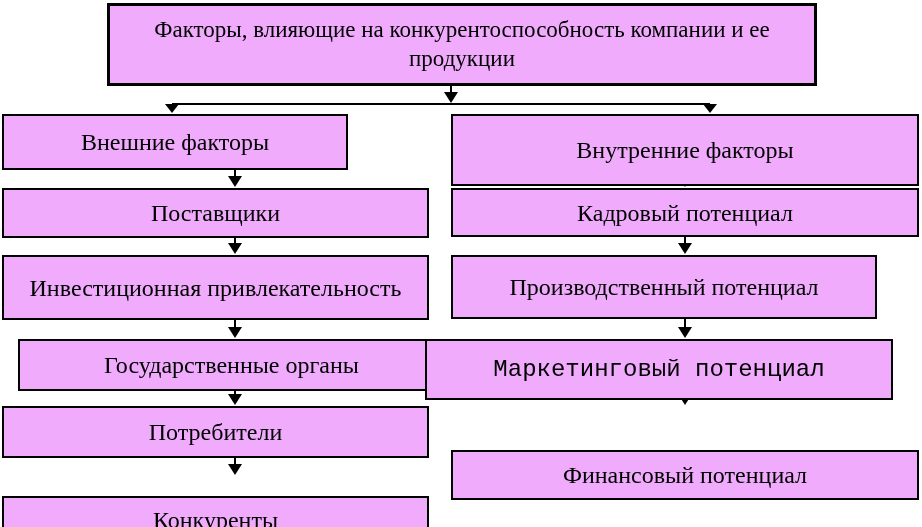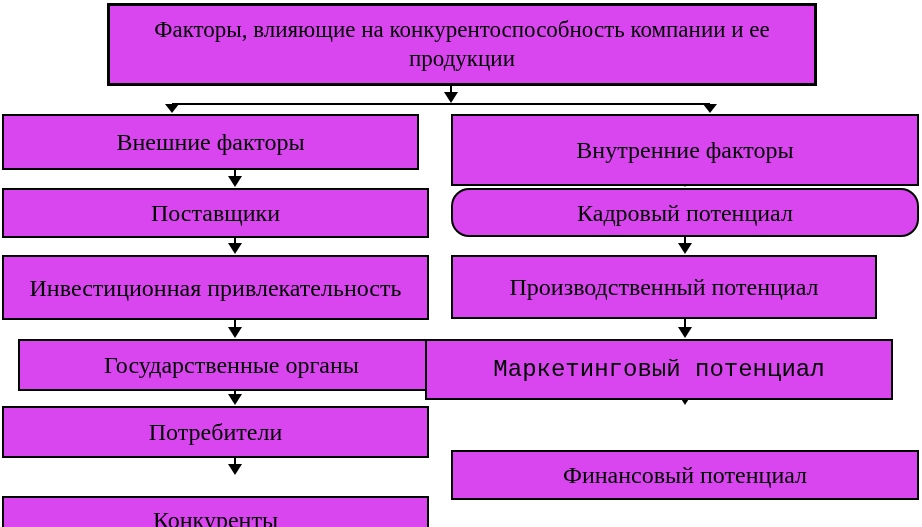--- a/index.html
+++ b/index.html
@@ -29,21 +29,21 @@
     stroke-width: 2;
   }
   .connectors polygon {
     fill: #000000;
     stroke: none;
   }
   .node {
     position: absolute;
     box-sizing: border-box;
     border: 2px solid #000000;
-    background: #d946ef;
+    background: #f0abfc;
     display: flex;
     align-items: center;
     justify-content: center;
     text-align: center;
     font-size: 24px;
     line-height: 1.25;
     padding: 2px 8px;
   }
   .node.root {
     border-width: 3px;
@@ -88,21 +88,21 @@
       <polygon points="678,327 692,327 685,338"></polygon>
       <line x1="685" y1="389" x2="685" y2="396"></line>
       <polygon points="678,394 692,394 685,405"></polygon>
     </g>
   </svg>
 
   <div class="node root" style="left:107px; top:3px; width:710px; height:83px;">
     <span>Факторы, влияющие на конкурентоспособность компании и ее продукции</span>
   </div>
 
-  <div class="node" style="left:2px; top:114px; width:417px; height:56px;">
+  <div class="node" style="left:2px; top:114px; width:346px; height:56px;">
     <span>Внешние факторы</span>
   </div>
   <div class="node" style="left:2px; top:255px; width:427px; height:65px;">
     <span>Инвестиционная привлекательность</span>
   </div>
   <div class="node" style="left:2px; top:188px; width:427px; height:50px;">
     <span>Поставщики</span>
   </div>
   <div class="node" style="left:18px; top:339px; width:427px; height:52px;">
     <span>Государственные органы</span>
@@ -110,21 +110,21 @@
   <div class="node" style="left:2px; top:406px; width:427px; height:52px;">
     <span>Потребители</span>
   </div>
   <div class="node" style="left:2px; top:476px; width:427px; height:47px;margin-top:20px;">
     <span>Конкуренты</span>
   </div>
 
   <div class="node" style="left:451px; top:114px; width:468px; height:72px;">
     <span>Внутренние факторы</span>
   </div>
-  <div class="node" style="left:451px; top:188px; width:468px; height:49px;border-radius:18px;">
+  <div class="node" style="left:451px; top:188px; width:468px; height:49px;">
     <span>Кадровый потенциал</span>
   </div>
   <div class="node" style="left:451px; top:255px; width:426px; height:64px;text-align:center;">
     <span>Производственный потенциал</span>
   </div>
   <div class="node" style="left:425px; top:339px; width:468px; height:61px;font-family:Liberation Mono, monospace;">
     <span>Маркетинговый потенциал</span>
   </div>
   <div class="node" style="left:451px; top:406px; width:468px; height:50px;margin-top:44px;">
     <span>Финансовый потенциал</span>

